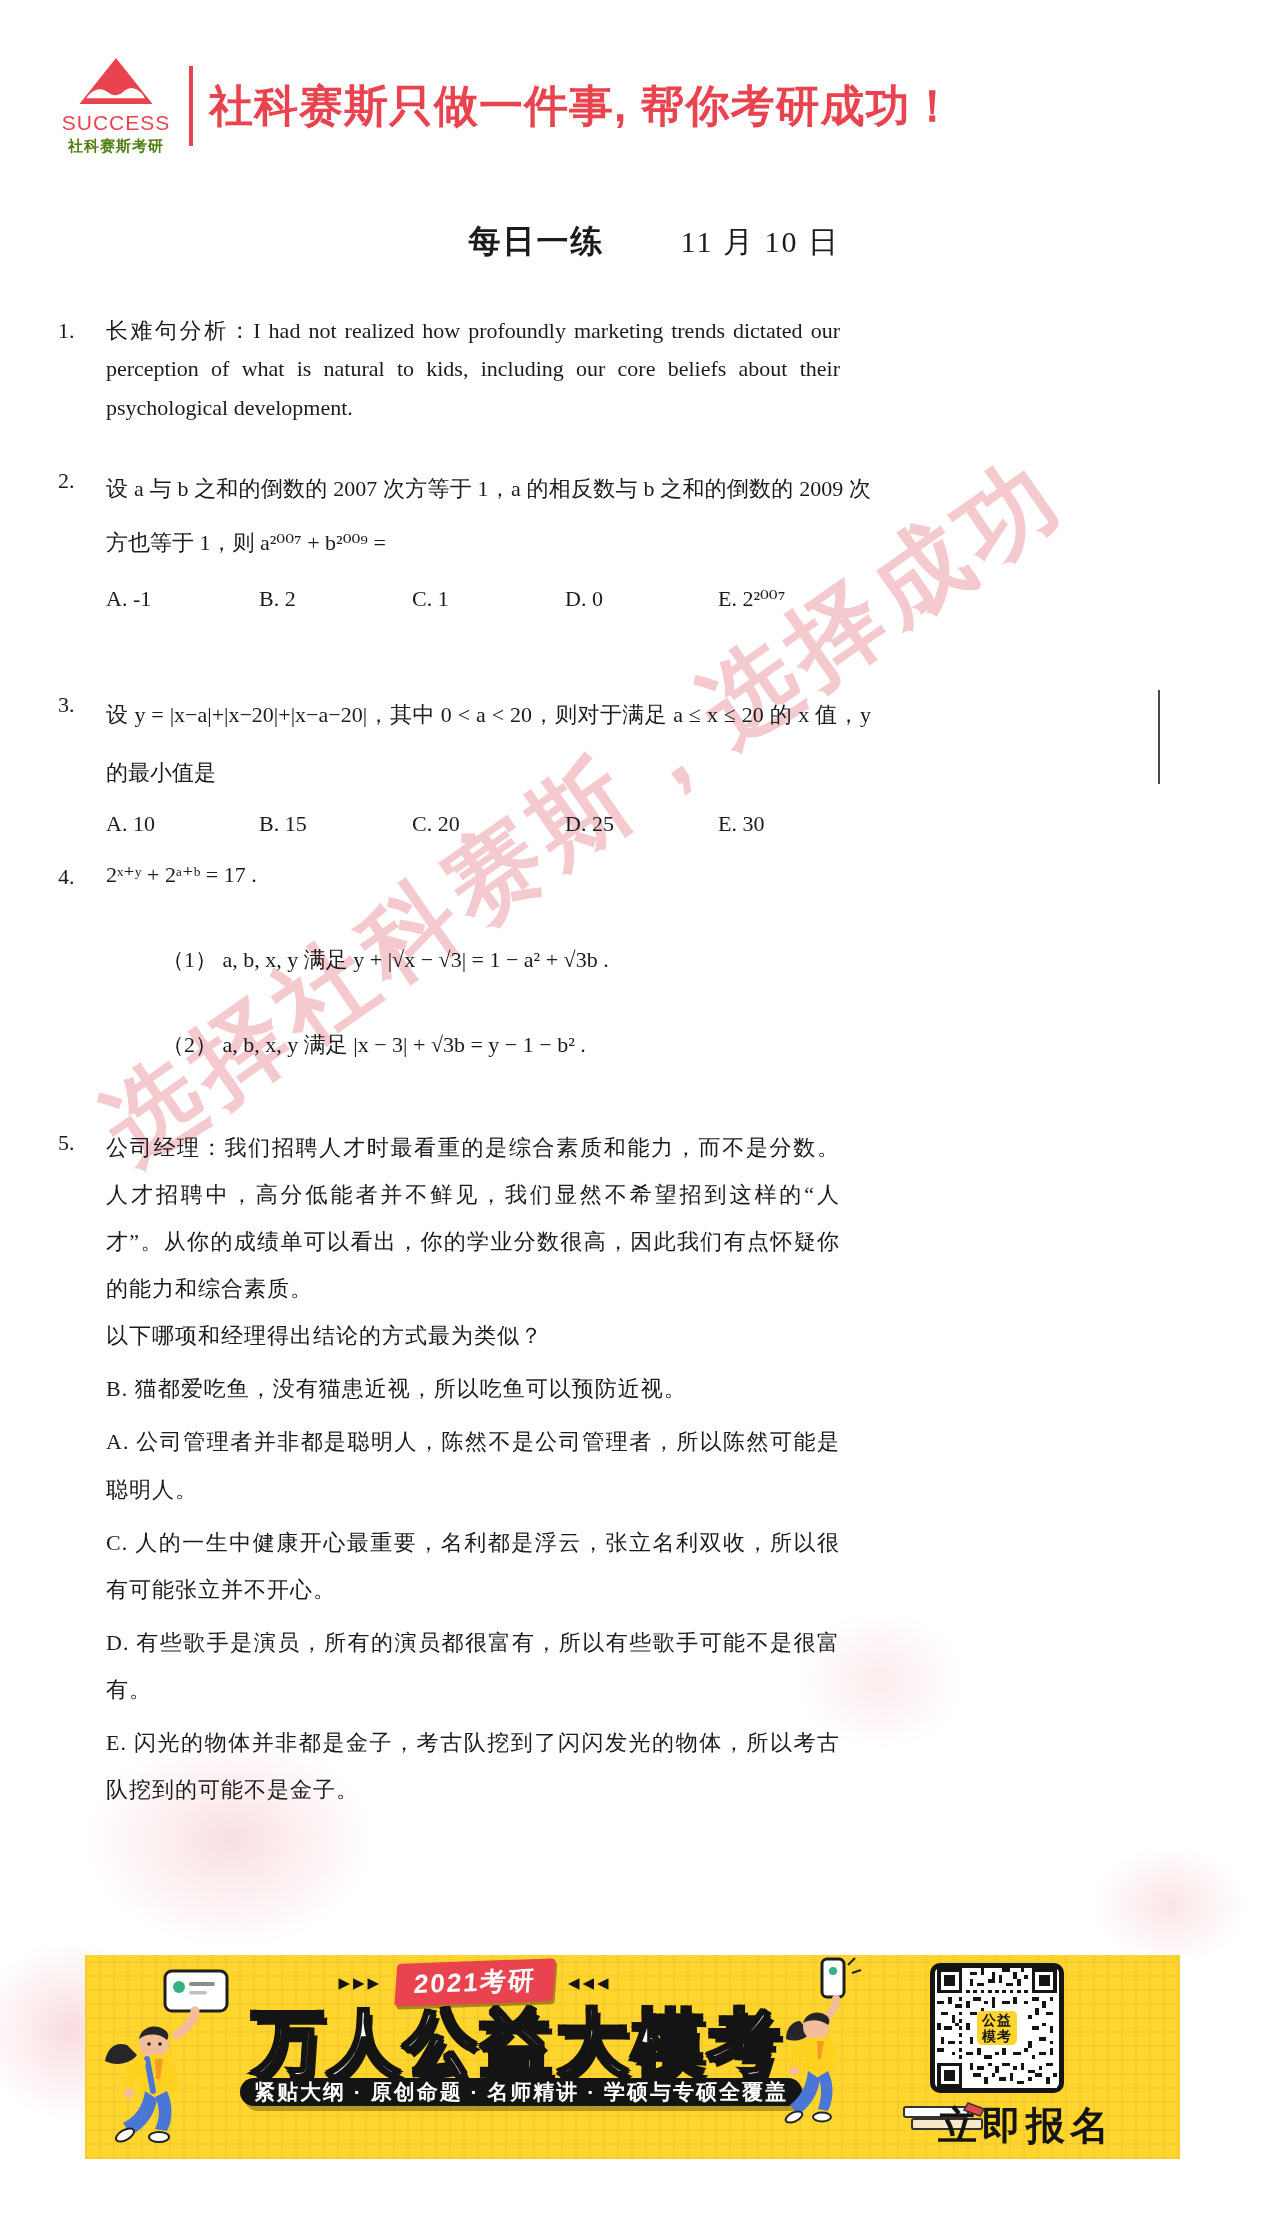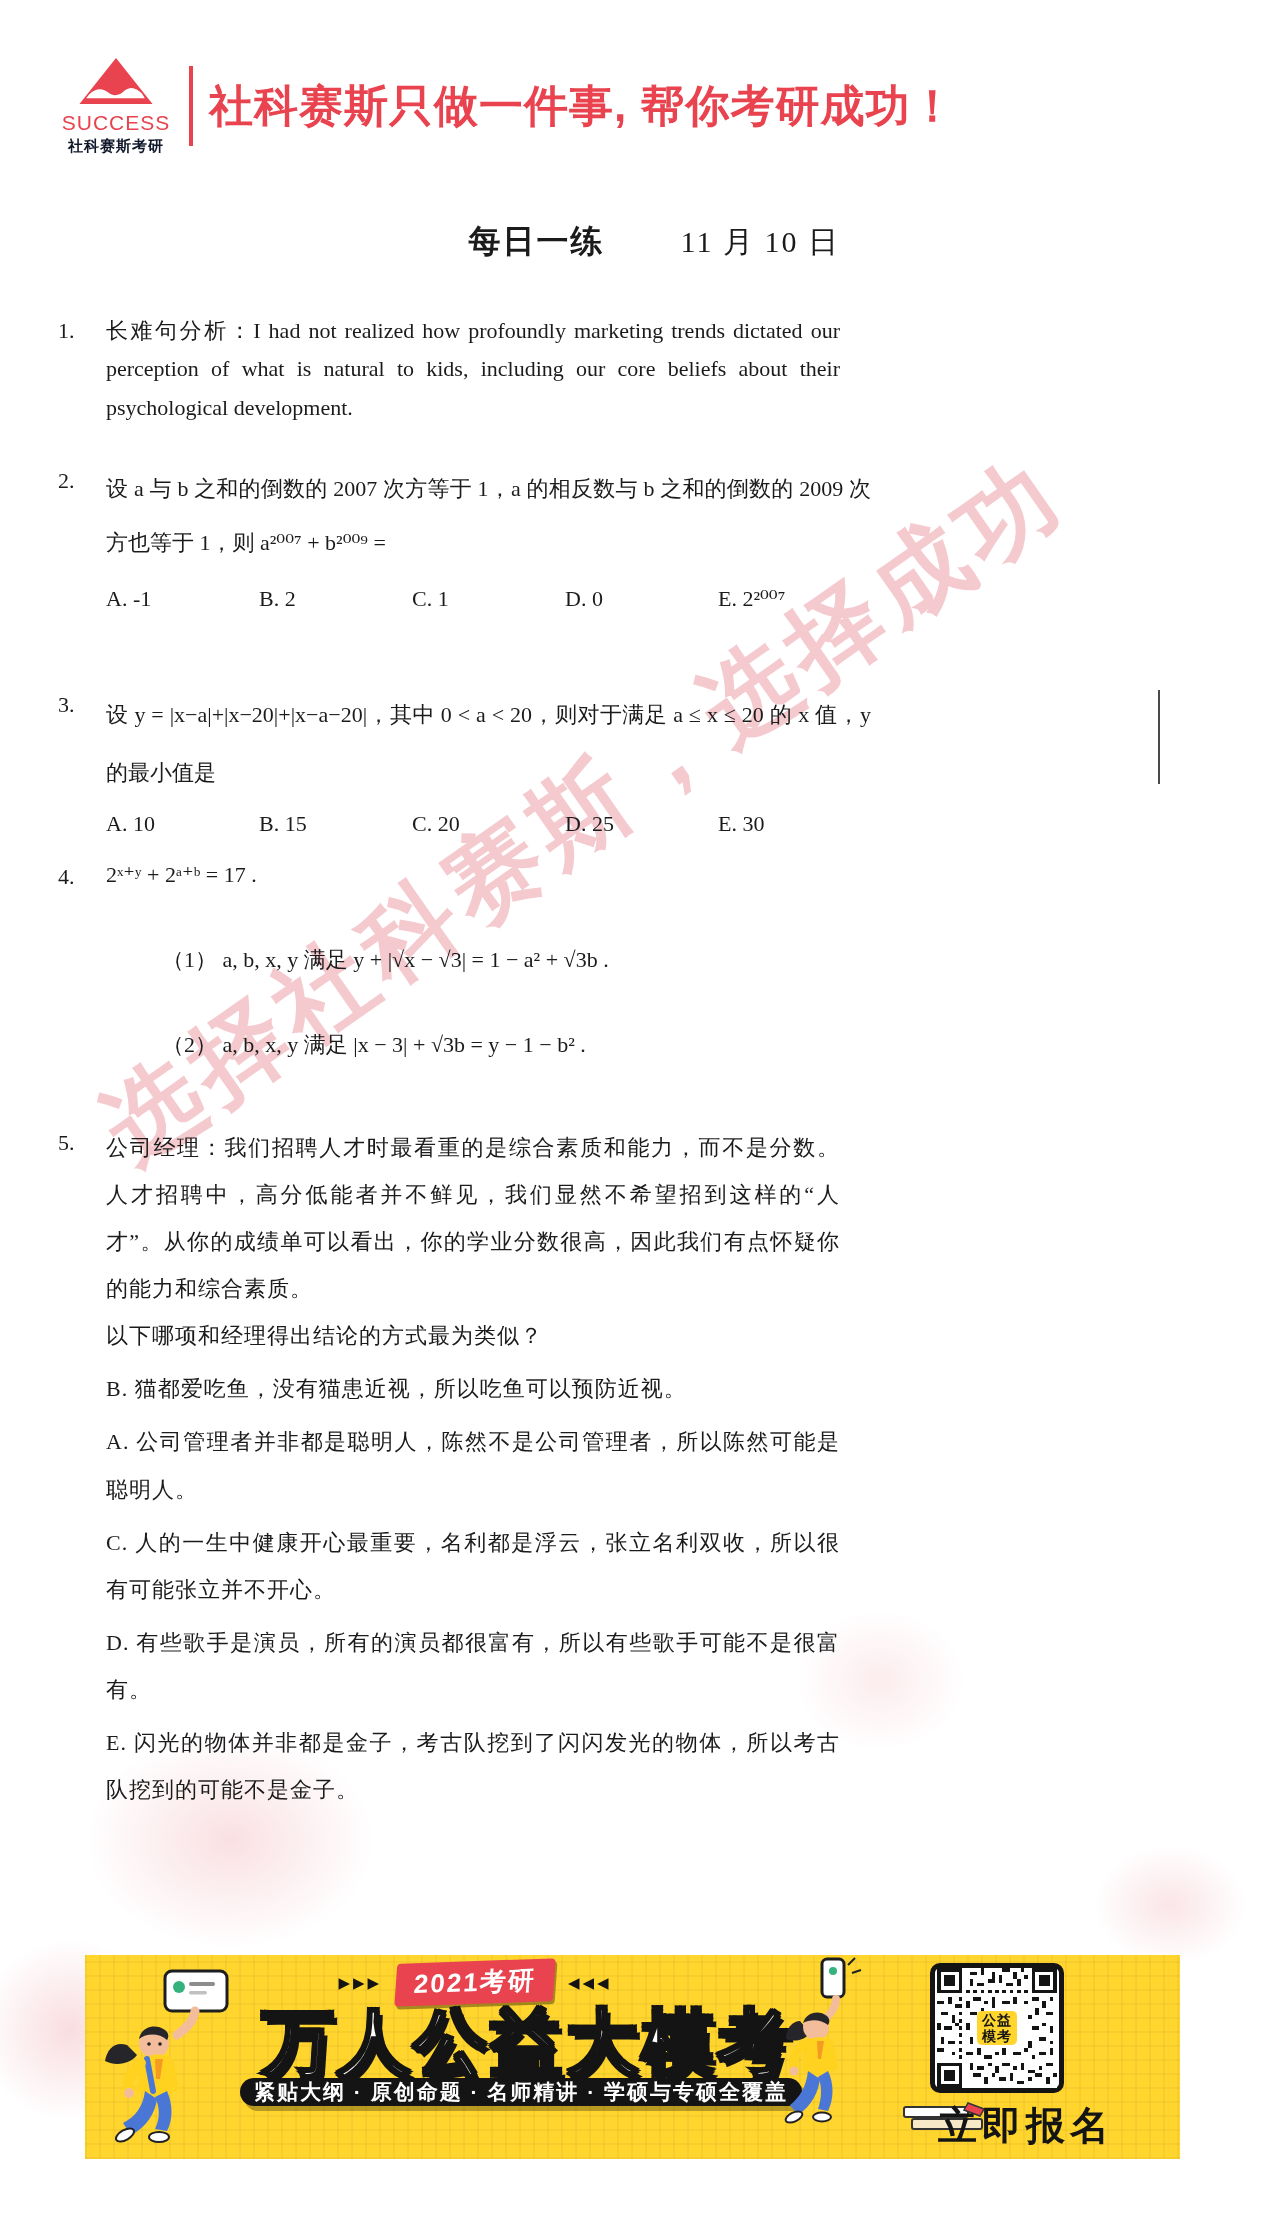--- a/index.html
+++ b/index.html
@@ -23,21 +23,21 @@
     transform:rotate(-35deg); transform-origin:0 50%;
     font-family:"Liberation Sans","DejaVu Sans",sans-serif;
     font-weight:900; font-size:96px; letter-spacing:8px; white-space:nowrap;
     color:rgba(228,122,134,.40);
   }
   
   .header { position:absolute; top:56px; left:55px; display:flex; align-items:center; z-index:2; }
   .logo { width:122px; text-align:center; }
   .logo-brand { color:#e8434f; font-family:"Liberation Sans","DejaVu Sans",sans-serif;
                 font-weight:normal; font-size:21px; letter-spacing:1px; margin-top:1px; }
-  .logo-sub   { color:#0f172a; font-family:"Liberation Sans","DejaVu Sans",sans-serif;
+  .logo-sub   { color:#4d7c0f; font-family:"Liberation Sans","DejaVu Sans",sans-serif;
                 font-weight:bold; font-size:15px; letter-spacing:1px; margin-top:2px; }
   .logo-divider { width:4px; height:80px; background:#e8434f; margin:0 16px 0 12px; }
   .slogan { color:#e8434f; font-family:"Liberation Sans","DejaVu Sans",sans-serif;
             font-weight:900; font-size:44px; letter-spacing:1px; white-space:nowrap; }
   
   .doc-title { position:absolute; top:220px; left:60px; width:780px; text-align:right; z-index:2; }
   .doc-title .t-name { font-weight:bold; font-size:32px; letter-spacing:2px; }
   .doc-title .t-date { font-size:30px; margin-left:72px; letter-spacing:2px; }
   
   .q { position:absolute; left:58px; width:782px; display:flex; z-index:2; }
@@ -65,21 +65,21 @@
       repeating-linear-gradient(90deg, rgba(0,0,0,.035) 0 2px, transparent 2px 14px);
     font-family:"Liberation Sans","DejaVu Sans",sans-serif;
   }
   .ribbon-row { position:absolute; left:150px; top:6px; width:480px;
                 display:flex; justify-content:center; align-items:center; gap:14px; }
   .ribbon-arrows { color:#141414; font-size:15px; letter-spacing:3px; }
   .ribbon { background:#e8434f; color:#fff; font-weight:900; font-size:26px;
             padding:4px 18px; transform:skewX(-6deg) rotate(-2deg);
             border-radius:4px; letter-spacing:2px; box-shadow:2px 3px 0 rgba(0,0,0,.35); }
   .banner-title {
-    position:absolute; left:118px; top:40px; width:650px; text-align:center;
+    position:absolute; left:108px; top:40px; width:650px; text-align:center;
     font-size:72px; font-weight:900; color:#fff; letter-spacing:4px; white-space:nowrap;
     -webkit-text-stroke:3px #141414;
     text-shadow:5px 6px 0 #141414, -2px -2px 0 #141414, 2px -2px 0 #141414,
                 -2px 2px 0 #141414, 2px 2px 0 #141414;
   }
   .feature-pill {
     position:absolute; left:155px; top:123px; width:562px; box-sizing:border-box;
     background:#141414; color:#fff; border-radius:26px; padding:0 10px;
     text-align:center; font-size:21px; font-weight:bold; letter-spacing:2px;
     box-shadow:4px 5px 0 rgba(0,0,0,.28); white-space:nowrap;

